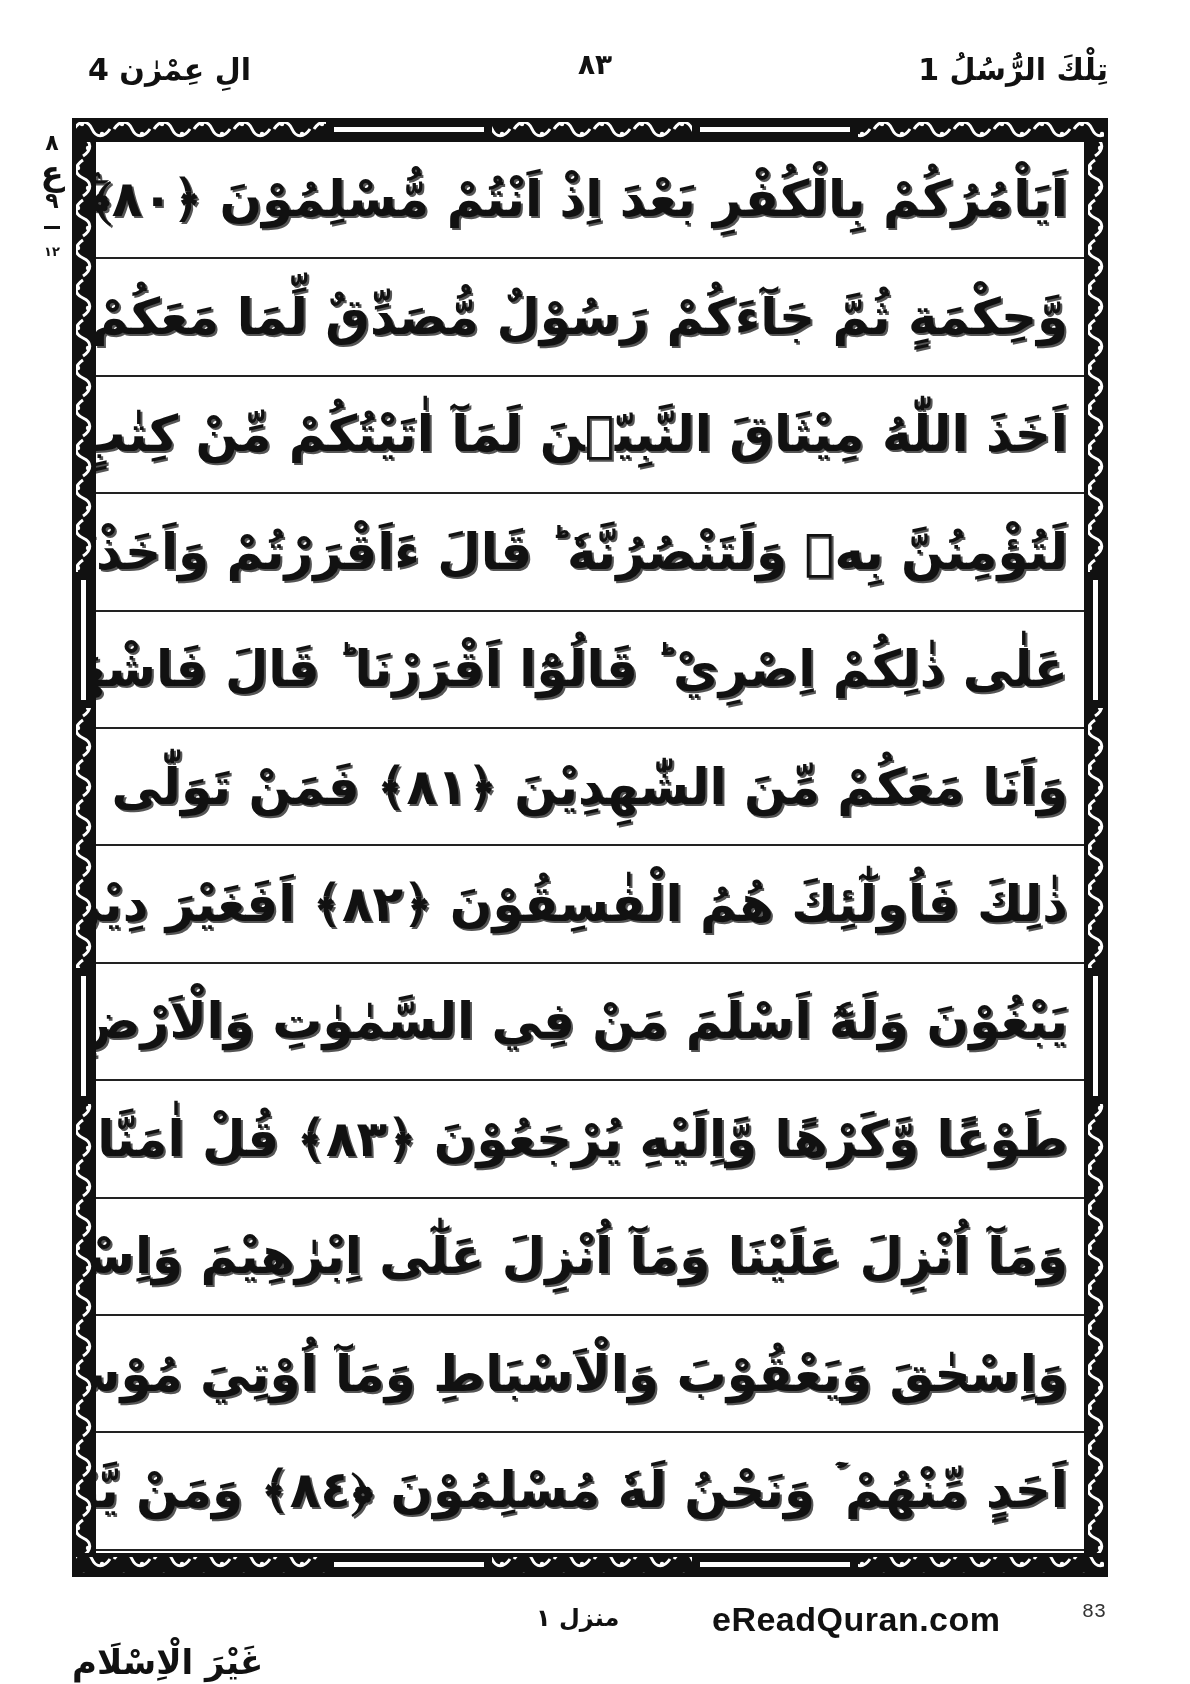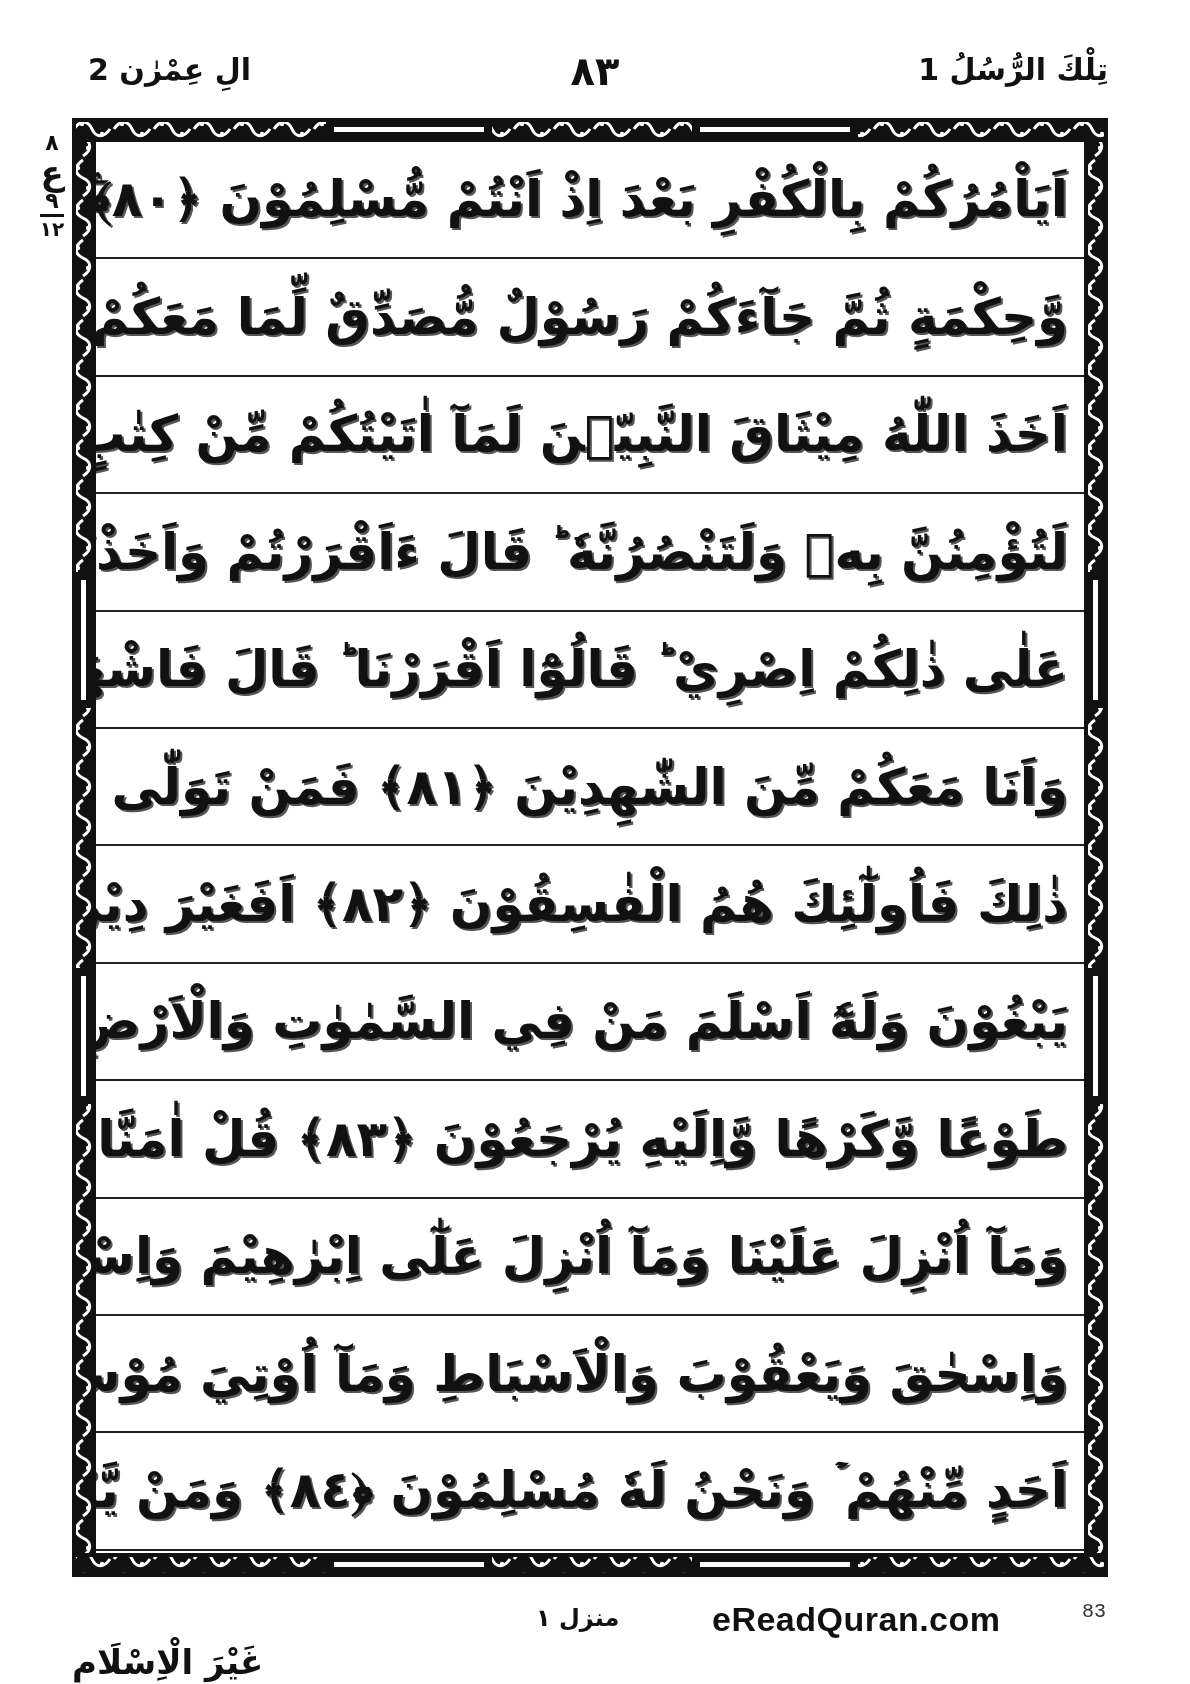--- a/index.html
+++ b/index.html
@@ -5,32 +5,32 @@
   html, body { margin: 0; padding: 0; background: #ffffff; }
   body {
     width: 1190px; height: 1684px; position: relative; overflow: hidden;
     font-family: "DejaVu Sans", sans-serif; color: #111;
   }
   .header-left, .header-center, .header-right {
     position: absolute; top: 52px; font-family: "DejaVu Sans", sans-serif;
     font-weight: bold; color: #111; direction: rtl;
   }
   .header-left { left: 88px; font-size: 30px; }
-  .header-center { left: 0; width: 1190px; text-align: center; font-size: 40px; top: 48px; }
+  .header-center { left: 0; width: 1190px; text-align: center; font-size: 28px; top: 48px; }
   .header-right { right: 82px; font-size: 30px; }
 
   .margin-marker {
     position: absolute; left: 34px; top: 132px; width: 36px;
     display: flex; flex-direction: column; align-items: center;
     font-family: "DejaVu Sans", sans-serif; font-weight: bold; color: #111;
   }
   .margin-marker span { display: block; line-height: 1; }
   .mm-top { font-size: 22px; }
   .mm-mid { font-size: 34px; margin-top: 2px; }
-  .mm-bot { font-size: 20px; border-top: 3px solid #111; padding-top: 2px; margin-top: 2px; }
+  .mm-bot { font-size: 13px; border-top: 3px solid #111; padding-top: 16px; margin-top: 14px; }
 
   .frame {
     position: absolute; left: 72px; top: 118px; width: 1036px; height: 1459px;
     background: #111; box-sizing: border-box;
   }
   .frame-ornament {
     position: absolute; inset: 0;
   }
   .panel {
     position: absolute; left: 22px; top: 22px; width: 992px; height: 1415px;
@@ -62,21 +62,21 @@
     font-family: "Liberation Sans", sans-serif; color: #111; letter-spacing: 0.5px;
   }
   .footer-pagenum {
     position: absolute; left: 1082px; top: 1600px; font-size: 20px;
     font-family: Liberation Mono, monospace; color: #333;
   }
 </style>
 </head>
 <body>
 
-<div class="header-left">الِ عِمْرٰن 2</div>
+<div class="header-left">الِ عِمْرٰن 4</div>
 <div class="header-center">٨٣</div>
 <div class="header-right">تِلْكَ الرُّسُلُ 1</div>
 
 <div class="margin-marker">
   <span class="mm-top">٨</span>
   <span class="mm-mid">ع</span>
   <span class="mm-top">٩</span>
   <span class="mm-bot">١٢</span>
 </div>
 

